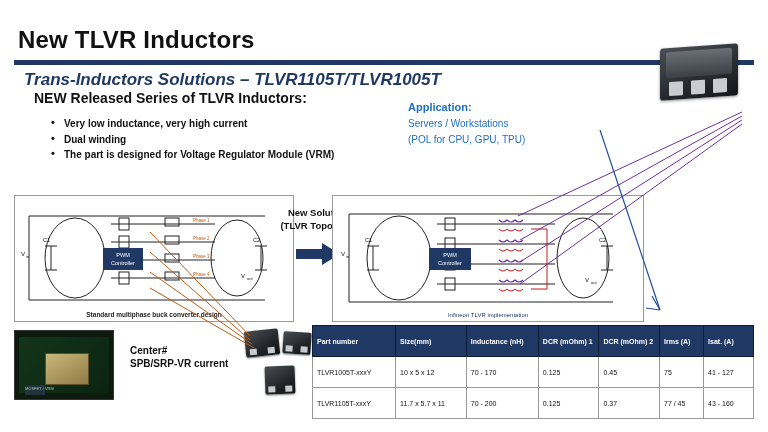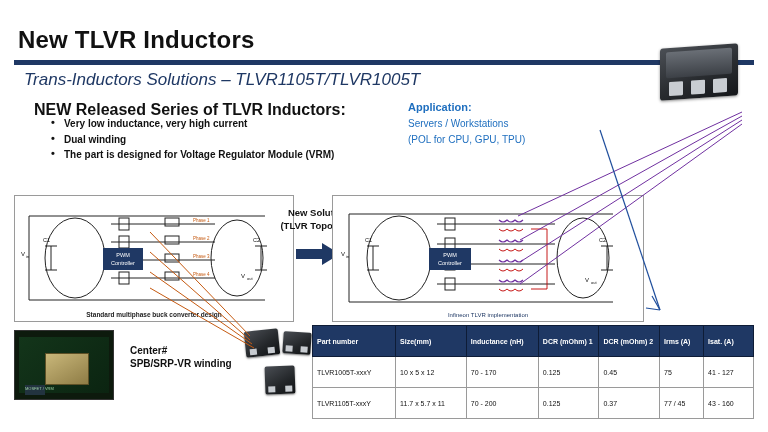--- a/index.html
+++ b/index.html
@@ -22,27 +22,27 @@
     font-size:24px;font-weight:bold;color:#111;
     letter-spacing:.2px;
   }
   .title-rule{
     position:absolute;left:14px;top:60px;width:740px;height:5px;
     background:#1F3864;
   }
 
   .subtitle{
     position:absolute;left:24px;top:70px;
-    font-size:17px;font-weight:normal;font-style:italic;color:#1F3864;
+    font-size:17px;font-weight:bold;font-style:italic;color:#1F3864;
   }
 
   
   .bullets-head{
-    position:absolute;left:22px;top:101px;
-    font-size:16px;font-weight:bold;color:#111;padding-left:12px;
+    position:absolute;left:22px;top:90px;
+    font-size:14px;font-weight:bold;color:#111;padding-left:12px;
   }
   .bullets{
     position:absolute;left:48px;top:116px;width:350px;
     font-size:10px;color:#111;line-height:15.5px;
   }
   .bullets li{margin:0 0 0 0;padding:0;}
   ul.b{margin:0;padding-left:14px;list-style:none;font-weight:bold;}
   ul.b li{position:relative;padding-left:2px;}
   ul.b li:before{
     content:"•";position:absolute;left:-11px;top:-1px;color:#111;font-size:11px;
@@ -283,21 +283,21 @@
 
   <div class="bourns-photo">
     <div class="bp-board">
       <div class="bp-chip"></div>
       <div class="bp-cap"></div>
       <div class="bp-text">MOSFET / VRM</div>
     </div>
   </div>
   <div class="bourns-cap">
     <div>Center#</div>
-    <div>SPB/SRP-VR winding</div>
+    <div>SPB/SRP-VR current</div>
   </div>
 
   <div class="ind-a">
     <div class="ind-pin" style="left:4px"></div>
     <div class="ind-pin" style="left:22px"></div>
   </div>
   <div class="ind-b">
     <div class="ind-pin" style="left:3px"></div>
     <div class="ind-pin" style="left:18px"></div>
   </div>

